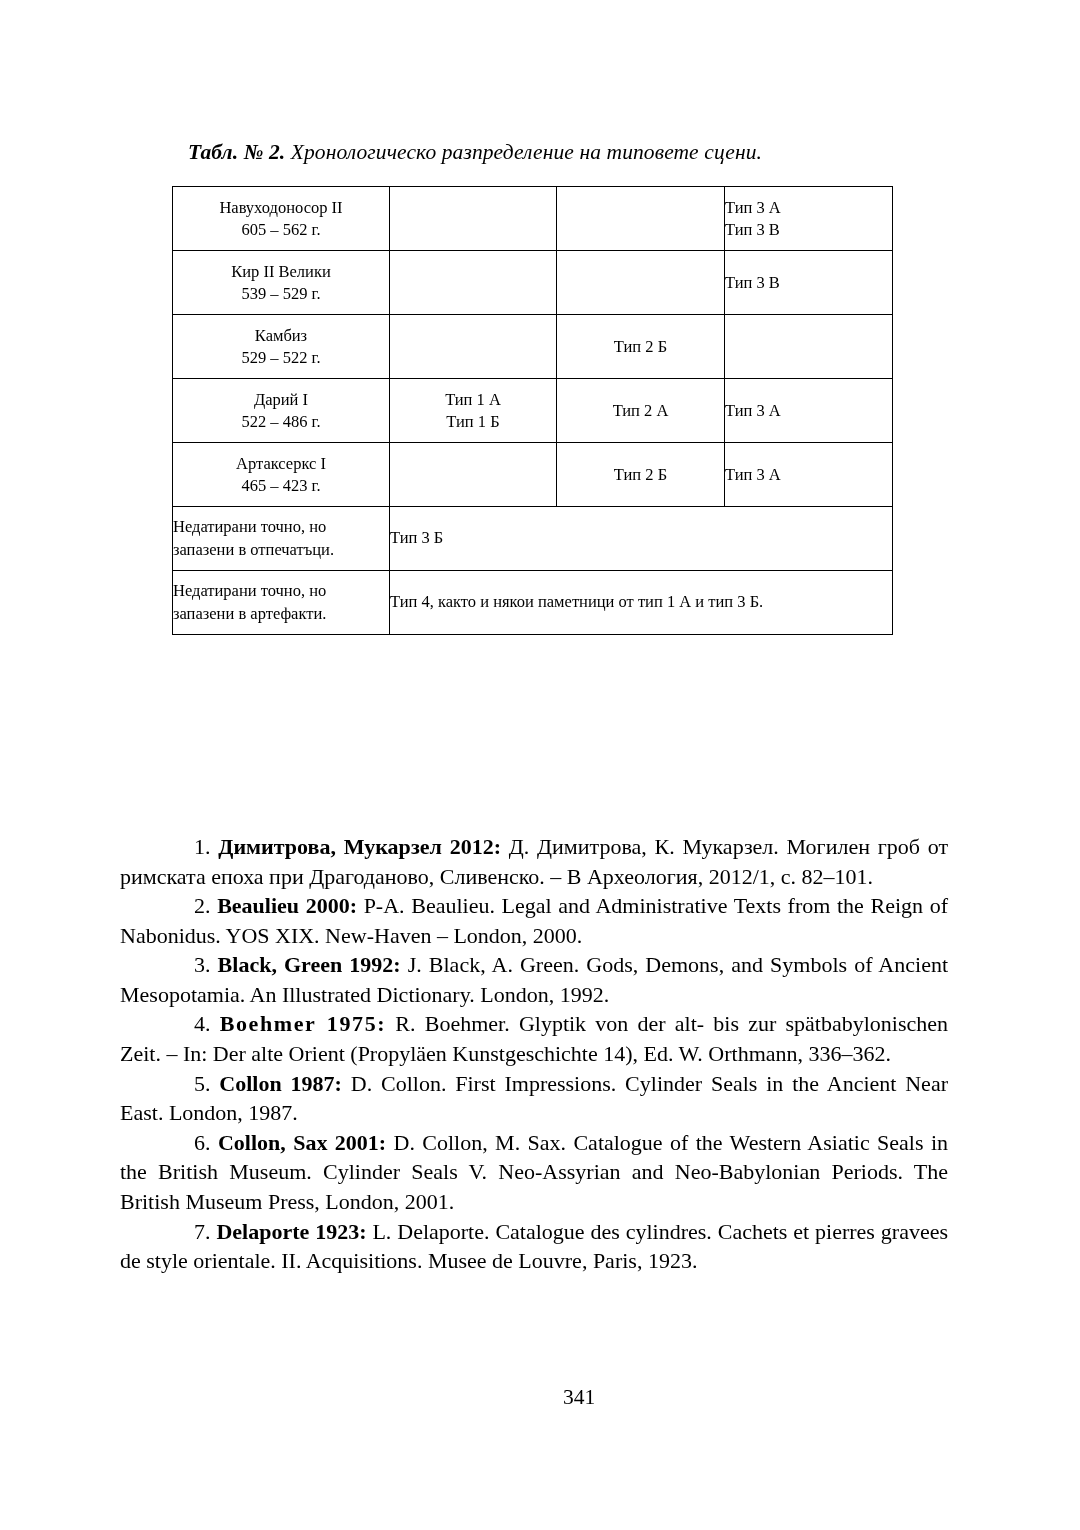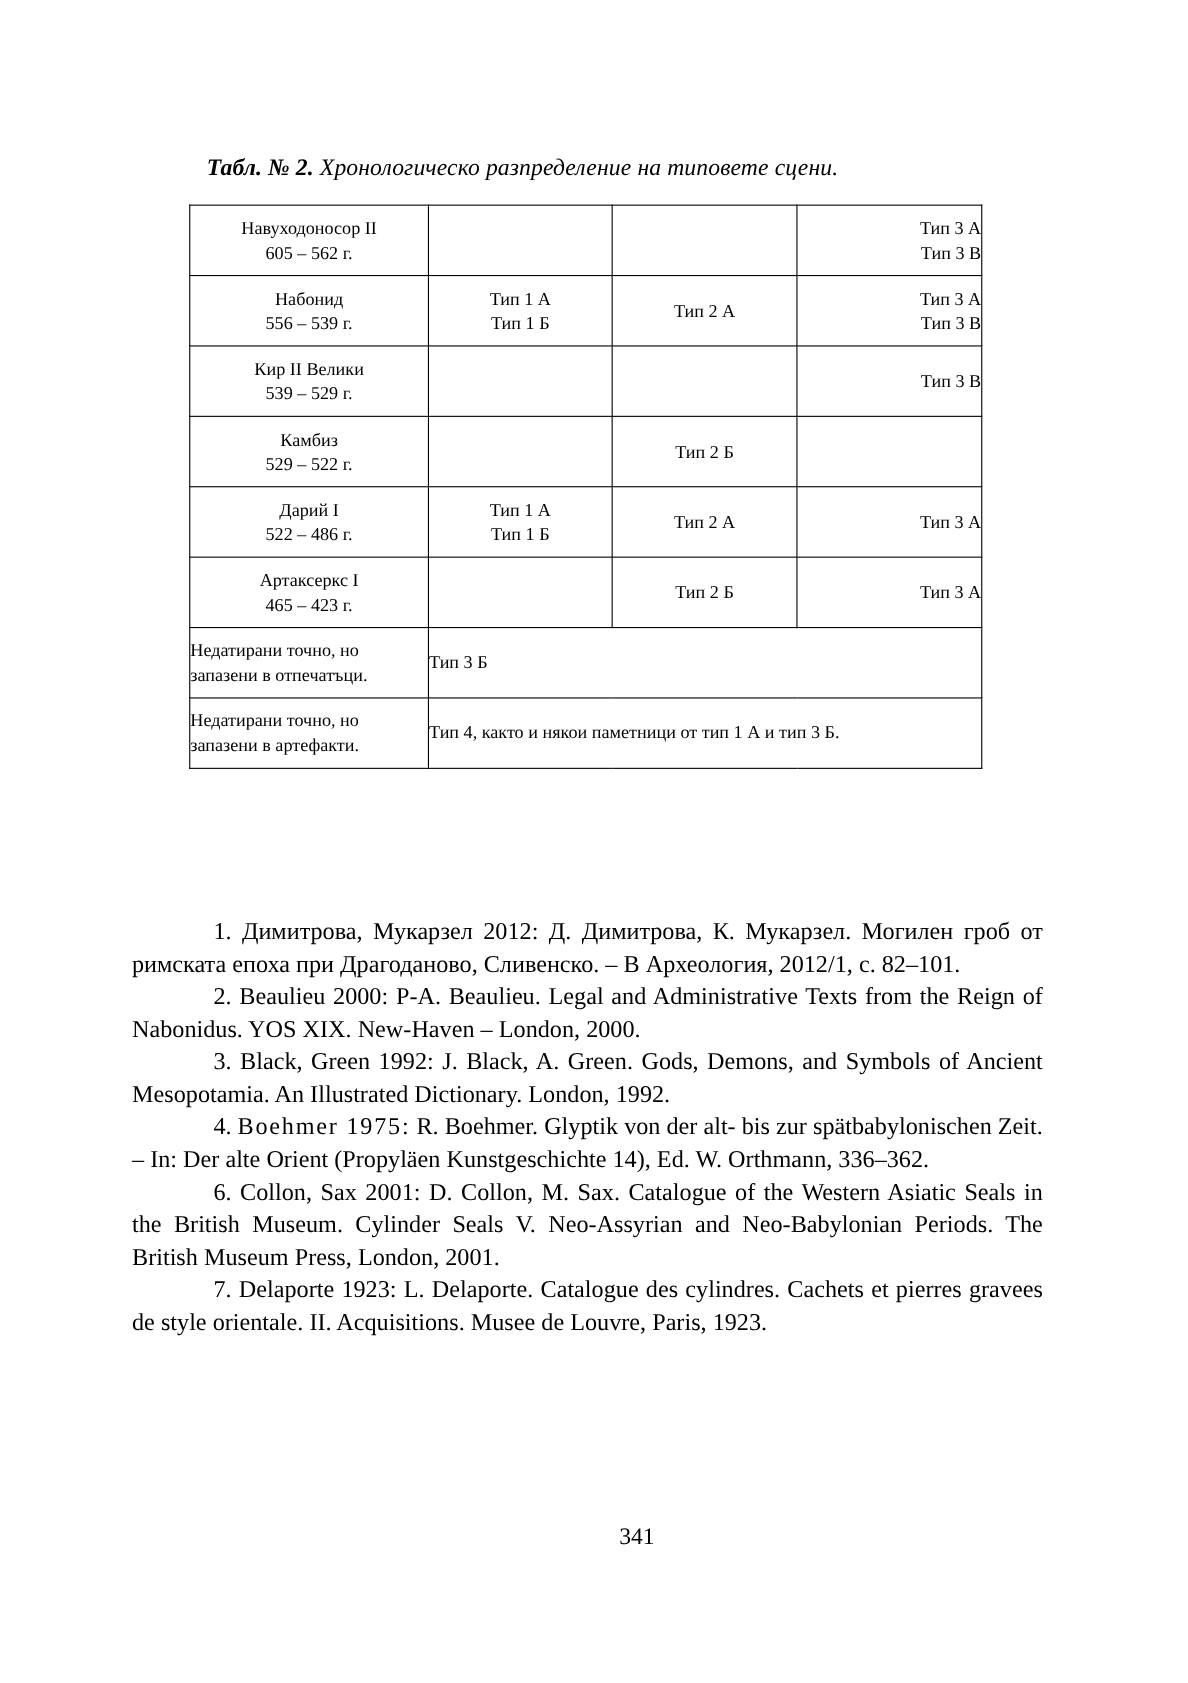--- a/index.html
+++ b/index.html
@@ -56,21 +56,21 @@
     vertical-align: middle;
     height: 63px;
   }
   .c-ruler {
     width: 216px;
     text-align: center;
     line-height: 1.32;
   }
   .c-t1 { width: 166px; text-align: center; line-height: 1.32; }
   .c-t2 { width: 167px; text-align: center; line-height: 1.32; }
-  .c-t3 { width: 167px; text-align: right; line-height: 1.32; }
+  .c-t3 { width: 167px; text-align: left; line-height: 1.32; }
   .c-ruler-left {
     width: 216px;
     text-align: left;
     padding-left: 12px;
     line-height: 1.34;
   }
   .c-span {
     text-align: left;
     padding-left: 14px;
     line-height: 1.34;
@@ -95,21 +95,21 @@
     width: 828px;
     font-size: 22px;
     line-height: 1.345;
     text-align: justify;
   }
   .refs p {
     margin: 0 0 0 0;
     text-indent: 74px;
     text-align: justify;
   }
-  .refs b { font-weight: normal; }
+  .refs b { font-weight: bold; }
   .ref-4 { letter-spacing: 0.0px; }
   .ref-4 b { letter-spacing: 1.6px; }
   
   .page-number {
     position: absolute;
     left: 0;
     top: 1385px;
     width: 1080px;
     text-align: center;
     font-size: 21.5px;
@@ -140,37 +140,20 @@
           </td>
           <td class="c-t2">
             <span class="cell-line"></span>
           </td>
           <td class="c-t3">
             <span class="cell-line">Тип 3 А</span>
             <span class="cell-line">Тип 3 В</span>
           </td>
         </tr>
 
-        <tr>
-          <td class="c-ruler">
-            <span class="cell-line">Набонид</span>
-            <span class="cell-line">556 – 539 г.</span>
-          </td>
-          <td class="c-t1">
-            <span class="cell-line">Тип 1 А</span>
-            <span class="cell-line">Тип 1 Б</span>
-          </td>
-          <td class="c-t2">
-            <span class="cell-line">Тип 2 А</span>
-          </td>
-          <td class="c-t3">
-            <span class="cell-line">Тип 3 А</span>
-            <span class="cell-line">Тип 3 В</span>
-          </td>
-        </tr>
 
         <tr>
           <td class="c-ruler">
             <span class="cell-line">Кир II Велики</span>
             <span class="cell-line">539 – 529 г.</span>
           </td>
           <td class="c-t1">
             <span class="cell-line"></span>
           </td>
           <td class="c-t2">
@@ -266,20 +249,24 @@
     <p>
       <span>3.</span>
       <b>Black, Green 1992:</b><span> J. Black, A. Green. Gods, Demons, and Symbols of Ancient Mesopotamia. An Illustrated Dictionary. London, 1992.</span>
     </p>
 
     <p class="ref-4">
       <span>4.</span>
       <b>Boehmer 1975:</b><span> R. Boehmer. Glyptik von der alt- bis zur spätbabylonischen Zeit. – In: Der alte Orient (Propyläen Kunstgeschichte 14), Ed. W. Orthmann, 336–362.</span>
     </p>
 
+    <p>
+      <span>5.</span>
+      <b>Collon 1987:</b><span> D. Collon. First Impressions. Cylinder Seals in the Ancient Near East. London, 1987.</span>
+    </p>
 
     <p>
       <span>6.</span>
       <b>Collon, Sax 2001:</b><span> D. Collon, M. Sax. Catalogue of the Western Asiatic Seals in the British Museum. Cylinder Seals V. Neo-Assyrian and Neo-Babylonian Periods. The British Museum Press, London, 2001.</span>
     </p>
 
     <p>
       <span>7.</span>
       <b>Delaporte 1923:</b><span> L. Delaporte. Catalogue des cylindres. Cachets et pierres gravees de style orientale. II. Acquisitions. Musee de Louvre, Paris, 1923.</span>
     </p>

